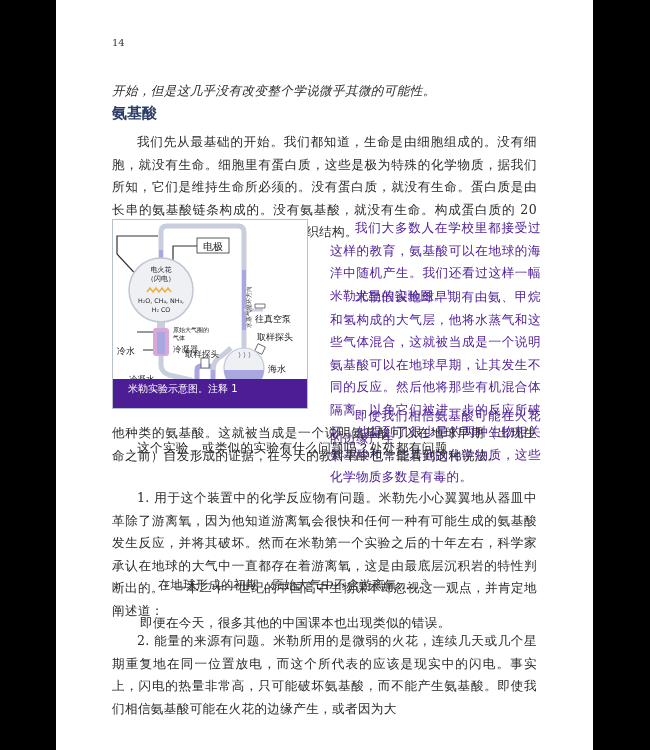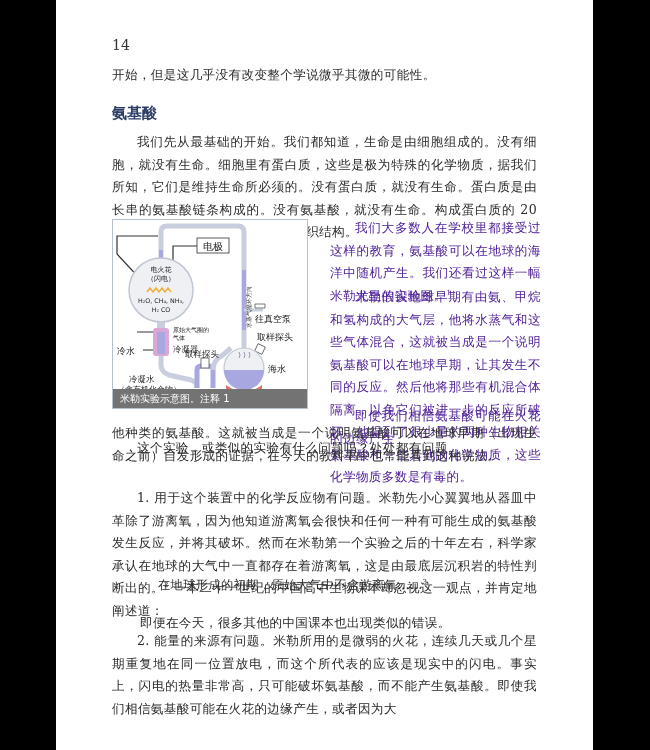--- a/index.html
+++ b/index.html
@@ -4,57 +4,57 @@
 <style>
   html, body { margin:0; padding:0; }
   body {
     width:650px; height:750px; background:#000; position:relative; overflow:hidden;
     font-family: "DejaVu Serif", "Liberation Serif", serif;
   }
   .page {
     position:absolute; left:56px; top:0; width:537px; height:750px; background:#fff;
   }
   .content { position:absolute; left:56px; top:0; width:425px; color:#222; }
-  .page-number { position:absolute; left:0; top:37px; font-size:14px; color:#333; }
+  .page-number { position:absolute; left:0; top:37px; font-size:10px; color:#333; }
   .p {
     position:absolute; left:0; width:425px; font-size:12.6px; line-height:22.5px;
     color:#2a2a2a; text-align:justify; letter-spacing:0.35px; margin:0;
   }
   .indent { text-indent:25px; }
   .heading {
     position:absolute; left:0; top:104px; font-size:15px; font-weight:bold;
     color:#2c3e66; font-family:Liberation Serif, serif; margin:0;
   }
   .figure {
     position:absolute; left:0; top:219px; width:196px; height:190px;
     border:1px solid #b8c0cc; background:#fff; box-sizing:border-box;
   }
   .figure svg { position:absolute; left:0; top:0; }
   .caption {
-    position:absolute; left:0; bottom:0; width:100%; height:19px; background:#737373;
-    color:#fff; font-size:10px; line-height:19px; padding-left:7px; box-sizing:border-box;
+    position:absolute; left:0; bottom:0; width:100%; height:29px; background:#4c1d95;
+    color:#fff; font-size:10px; line-height:19px; padding-left:15px; box-sizing:border-box;
     font-family:"DejaVu Sans","Liberation Sans",sans-serif;
   }
   .side-text {
     position:absolute; left:214px; width:211px; font-size:12.6px; line-height:22.5px;
     color:#4c1d95; text-align:justify; letter-spacing:0.35px; margin:4px;
   }
   sup { font-size:7px; vertical-align:super; line-height:0; }
   .quote { position:absolute; left:46px; top:577px; font-size:12.3px; color:#2a2a2a; letter-spacing:0.3px; margin:0;text-align:center; }
   .svgtext { font-family:"DejaVu Sans","Liberation Sans",sans-serif; }
 </style>
 </head>
 <body>
 
 <div class="page">
   <div class="content">
 
     <div class="page-number">14</div>
 
-    <p class="p" style="top:64px;">开始，但是这几乎没有改变整个学说微乎其微的可能性。</p>
+    <p class="p" style="top:80px;font-style:italic;">开始，但是这几乎没有改变整个学说微乎其微的可能性。</p>
 
     <h2 class="heading">氨基酸</h2>
 
     <p class="p indent" style="top:131px;">我们先从最基础的开始。我们都知道，生命是由细胞组成的。没有细胞，就没有生命。细胞里有蛋白质，这些是极为特殊的化学物质，据我们所知，它们是维持生命所必须的。没有蛋白质，就没有生命。蛋白质是由长串的氨基酸链条构成的。没有氨基酸，就没有生命。构成蛋白质的 20 种氨基酸一般被称为生命的基本组织结构。</p>
 
     <div class="figure">
       <svg width="194" height="170" viewBox="0 0 194 170">
 
         <path d="M48 40 L48 12 Q48 6 54 6 L125 6 Q131 6 131 12 L131 150" fill="none" stroke="#c9cede" stroke-width="5"></path>
         <rect x="46" y="30" width="4" height="12" fill="#a8a7e0"></rect>

